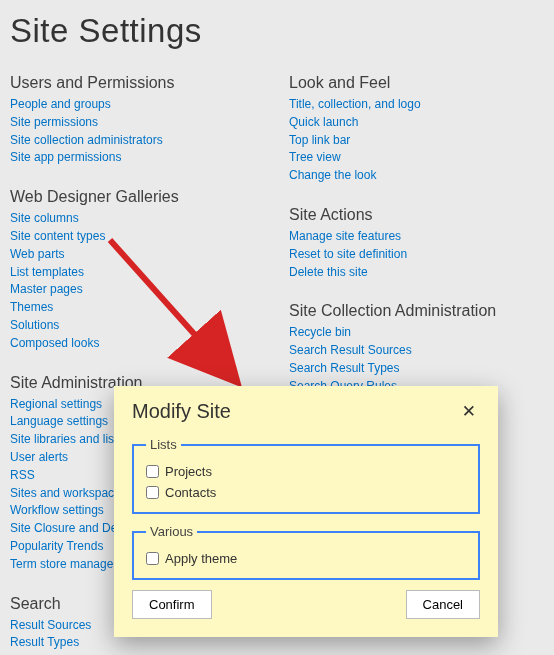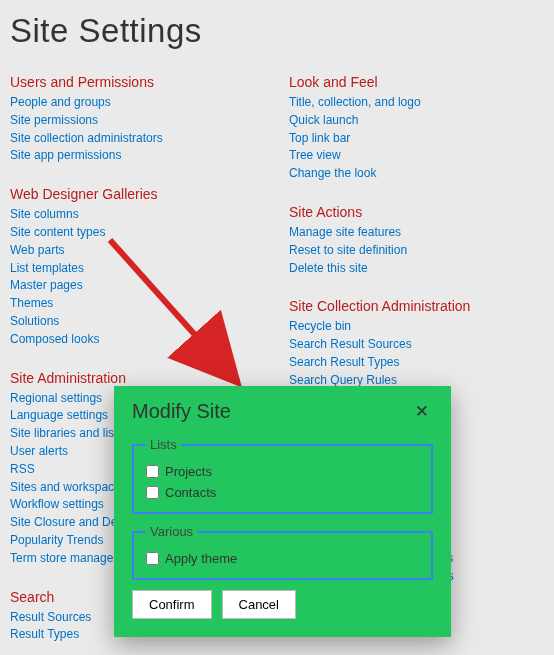--- a/index.html
+++ b/index.html
@@ -27,23 +27,23 @@
     gap: 24px;
   }
   .col {
     flex: 1;
     min-width: 0;
   }
   .section {
     margin-bottom: 22px;
   }
   .section-heading {
-    font-size: 14px;
+    font-size: 16px;
     font-weight: 400;
-    color: #b91c1c;
+    color: #404040;
     margin: 0 0 4px 0;
   }
   .link-list {
     display: flex;
     flex-direction: column;
     gap: 1px;
   }
   .link {
     color: #0072c6;
     font-size: 12px;
@@ -61,22 +61,22 @@
     top: 232px;
     pointer-events: none;
     z-index: 5;
   }
 
   
   .modal {
     position: absolute;
     left: 114px;
     top: 386px;
-    width: 337px;
-    background: #22c55e;
+    width: 384px;
+    background: #fef9c3;
     box-shadow: 0 8px 24px rgba(0,0,0,0.35);
     padding: 14px 18px 18px 18px;
     z-index: 10;
     font-family: "Segoe UI", sans-serif;
   }
   .modal-header {
     display: flex;
     justify-content: space-between;
     align-items: center;
     margin-bottom: 14px;
@@ -108,20 +108,21 @@
     gap: 6px;
     font-size: 13px;
     color: #333;
     margin: 2px 0 6px 0;
   }
   .cb-row:last-child { margin-bottom: 0; }
   .cb-row input { margin: 0; vertical-align: middle; }
   .modal-buttons {
     display: flex;
     gap: 10px;
+    justify-content: space-between;
   }
   .modal-buttons button {
     background: #fff;
     border: 1px solid #bbb;
     padding: 6px 16px;
     font-size: 13px;
     cursor: pointer;
     font-family: inherit;
   }
 </style>

